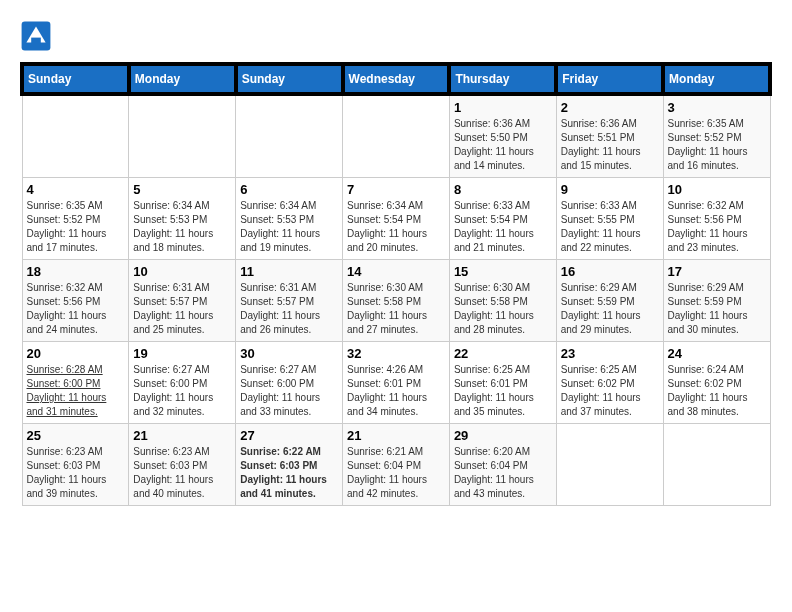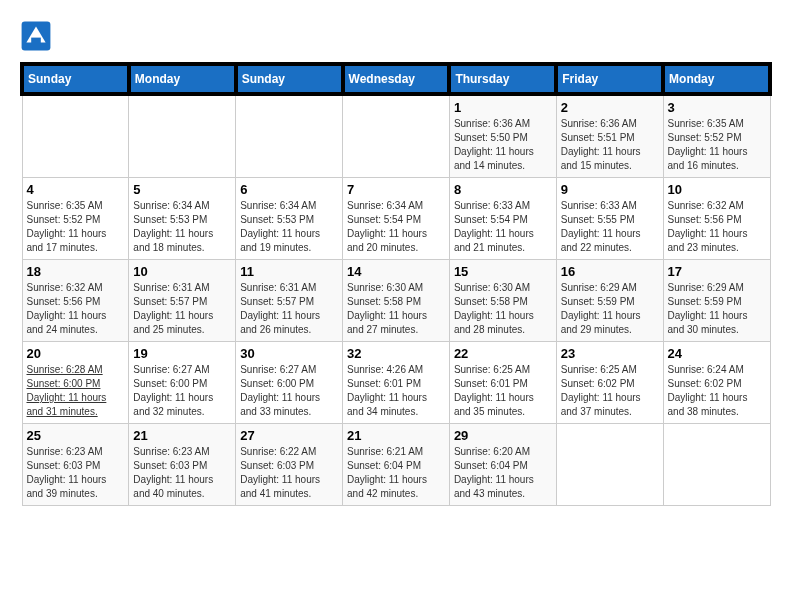--- a/index.html
+++ b/index.html
@@ -308,21 +308,21 @@
         </td>
         <td>
           <div class="day-num">21</div>
           <div class="day-info" style="white-space: pre-line;">Sunrise: 6:23 AM
 Sunset: 6:03 PM
 Daylight: 11 hours
 and 40 minutes.</div>
         </td>
         <td>
           <div class="day-num">27</div>
-          <div class="day-info" style="white-space: pre-line;">Sunrise: 6:22 AM
+          <div class="day-info" style="white-space: pre-line; font-weight: bold;">Sunrise: 6:22 AM
 Sunset: 6:03 PM
 Daylight: 11 hours
 and 41 minutes.</div>
         </td>
         <td>
           <div class="day-num">21</div>
           <div class="day-info" style="white-space: pre-line;">Sunrise: 6:21 AM
 Sunset: 6:04 PM
 Daylight: 11 hours
 and 42 minutes.</div>

